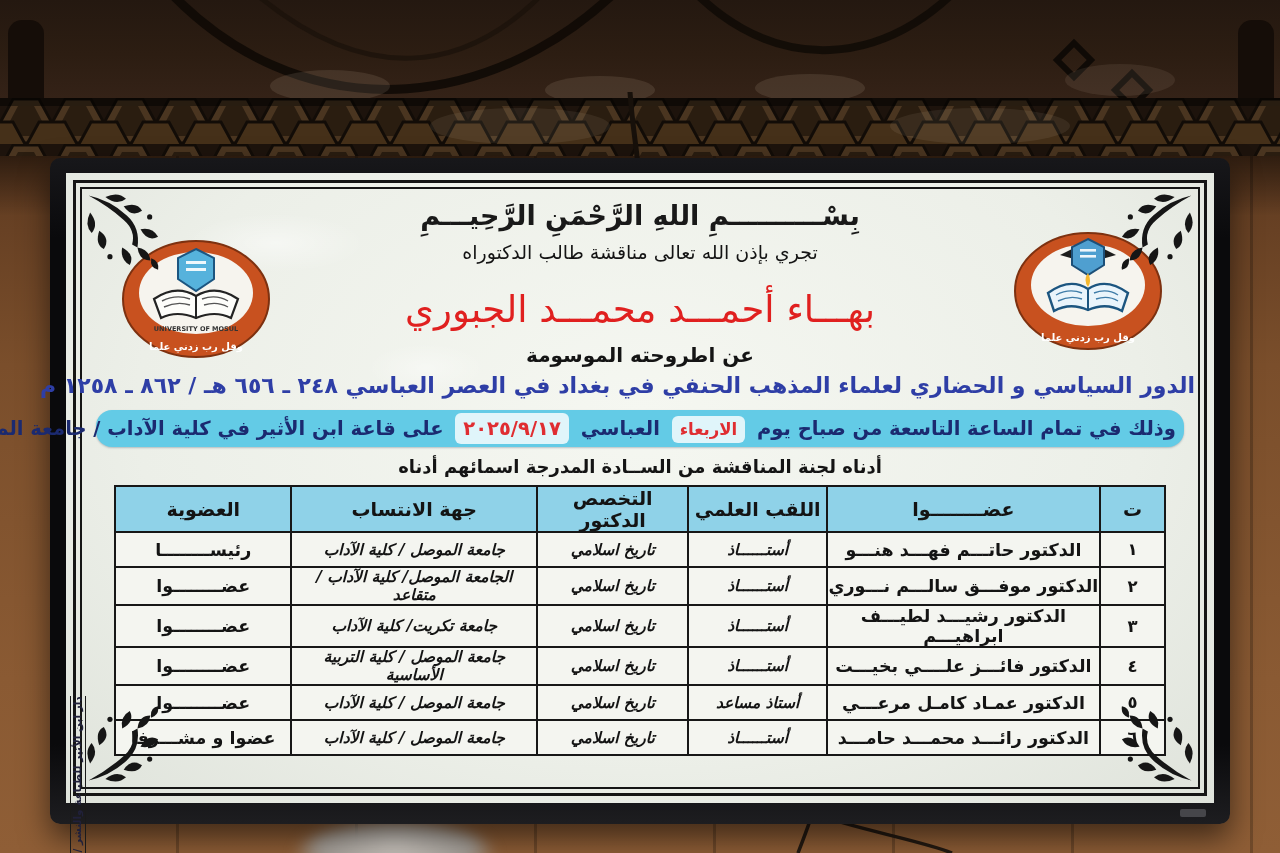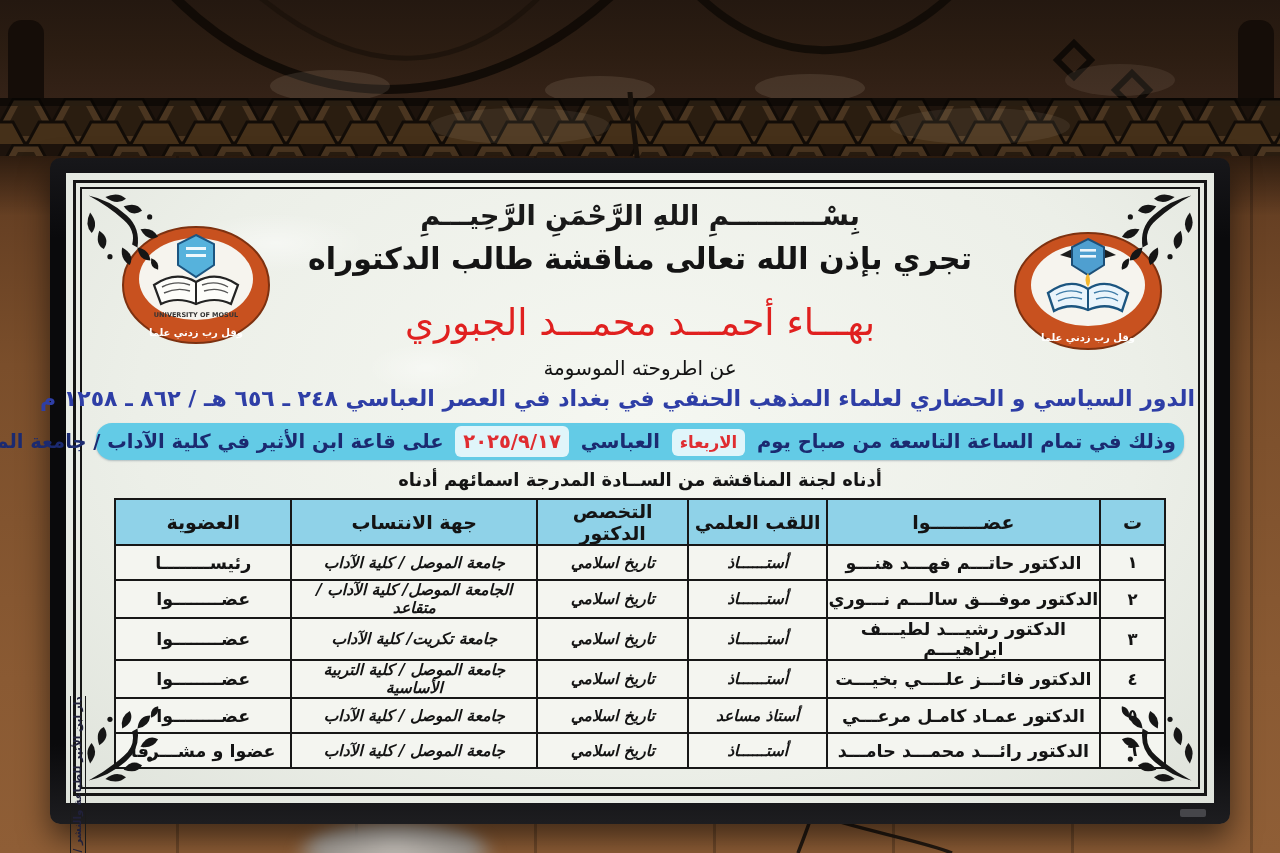--- a/index.html
+++ b/index.html
@@ -47,23 +47,23 @@
   .corner svg { width:100%; height:100%; }
   .corner.tl { left:8px; top:8px; }
   .corner.tr { right:8px; top:8px; transform:scaleX(-1); }
   .corner.bl { left:8px; bottom:8px; transform:scaleY(-1); }
   .corner.br { right:8px; bottom:8px; transform:scale(-1,-1); }
 
   
   .content { position:absolute; inset:9px; direction:rtl; text-align:center;
     color:#141414; padding-top:8px; }
   .bismillah { font-size:27px; font-weight:bold; color:#191919; letter-spacing:1px; }
-  .intro-line { margin-top:10px; font-size:30px; font-weight:700; }
+  .intro-line { margin-top:10px; font-size:19px; font-weight:400; }
   .candidate-name { margin-top:25px; font-size:37px; font-weight:400; color:#e0201f; }
-  .thesis-intro { margin-top:12px; font-size:20px; font-weight:400; }
+  .thesis-intro { margin-top:12px; font-size:20px; font-weight:700; }
   .thesis-title { margin-top:6px; font-size:22px; font-weight:800; color:#2e3ea6; white-space:nowrap; }
   .schedule-band { margin:12px auto 0; width:98%; background:#63cbe6; border-radius:16px;
     padding:7px 8px; font-size:19.5px; font-weight:800; color:#1b2a70; white-space:nowrap;
     box-shadow:0 1px 2px rgba(0,40,70,.25); }
   .schedule-band .red-seg { color:#e02d31; background:rgba(255,255,255,.8);
     border-radius:6px; padding:4px 8px; margin:0 5px; }
   .schedule-band .day-seg { font-size:16.5px; }
   .committee-intro { margin-top:9px; font-size:18px; font-weight:800; }
 
   
@@ -77,21 +77,21 @@
   table.committee td:nth-child(2) { font-size:17.5px; }
   table.committee td:nth-child(6) { font-size:17.5px; }
 
   .side-text { position:absolute; left:4px; top:758px; width:235px; height:16px;
     transform:rotate(-90deg); transform-origin:left top; direction:rtl;
     font-size:10.5px; font-weight:bold; color:#20203a; text-align:center;
     border-top:1.5px solid #1a1a1a; border-bottom:1.5px solid #1a1a1a; z-index:4; }
 
   
   .logo { position:absolute; z-index:2; }
-  .logo-left  { left:44px;  top:40px; width:152px; height:124px; }
+  .logo-left  { left:44px;  top:54px; width:152px; height:124px; }
   .logo-right { right:40px; top:46px; width:152px; height:124px; }
   .logo svg { width:100%; height:100%; }
 </style>
 </head>
 <body>
 
 <div class="stage">
 
   <div class="wall-carved">
     <svg viewBox="0 0 1280 98" preserveAspectRatio="none">

